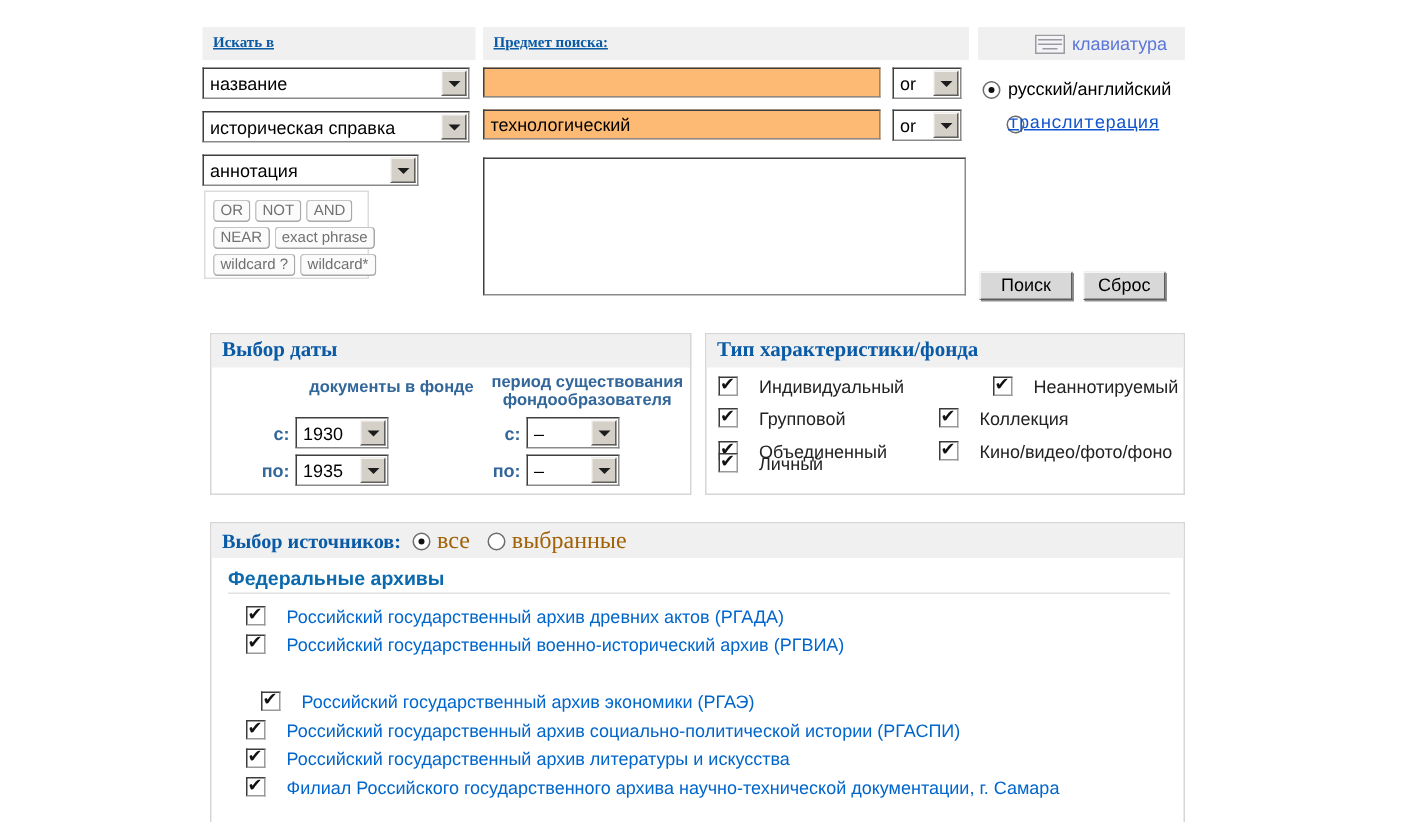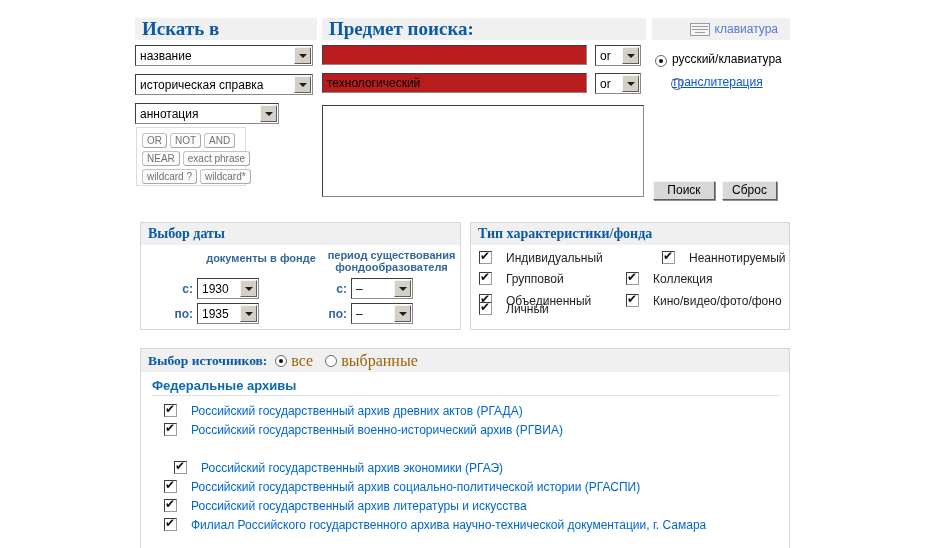--- a/index.html
+++ b/index.html
@@ -3,31 +3,31 @@
 <meta charset="utf-8">
 <style>
   html,body{margin:0;padding:0;background:#fff;}
   #page{position:relative;width:935px;height:548px;background:#fff;overflow:hidden;
         font-family:"Liberation Sans","DejaVu Sans",sans-serif;box-sizing:border-box;}
   #page *{box-sizing:border-box;}
   .abs{position:absolute;}
   
   .bar{background:#f0f0f0;height:22px;line-height:22px;}
   .shead{font-family:"Liberation Serif","DejaVu Serif",serif;font-weight:bold;color:#0a5aa6;}
-  .topbar{font-size:19px;padding-left:7px;}
+  .topbar{font-size:10px;padding-left:7px;text-decoration:underline;}
   
   .wsel{display:flex;align-items:stretch;background:#fff;height:21px;
         border:1px solid;border-color:#3f3f3f #8a8a8a #8a8a8a #3f3f3f;}
   .wval{flex:1;font-size:12px;color:#000;padding:3px 4px 0;white-space:nowrap;overflow:hidden;}
   .wbtn{width:17px;margin:1px;background:#d4d0c8;display:flex;align-items:center;justify-content:center;
         border:1px solid;border-color:#f5f4f2 #5f5e5b #5f5e5b #f5f4f2;cursor:default;}
   .tri{width:0;height:0;border-left:4px solid transparent;border-right:4px solid transparent;border-top:4px solid #1c1c1c;}
   
   .tin{position:absolute;height:20px;border:1px solid;border-color:#3f3f3f #8a8a8a #8a8a8a #3f3f3f;
-       font:12px "Liberation Sans","DejaVu Sans",sans-serif;padding:2px 4px;background:#b91c1c;outline:none;}
+       font:12px "Liberation Sans","DejaVu Sans",sans-serif;padding:2px 4px;background:#fdba74;outline:none;}
   .tarea{position:absolute;border:1px solid;border-color:#3f3f3f #8a8a8a #8a8a8a #3f3f3f;resize:none;
        font:12px "Liberation Sans","DejaVu Sans",sans-serif;padding:3px;background:#fff;outline:none;}
   
   .gbtn{position:absolute;height:19px;background:#d8d8d8;text-align:center;line-height:16px;
         border:1px solid;border-color:#f6f6f6 #5c5c5c #5c5c5c #f6f6f6;box-shadow:1px 1px 0 #8f8f8f;
         font-size:12px;color:#000;cursor:default;}
   
   .opbox{position:absolute;border:1px solid #dcdcdc;display:flex;flex-direction:column;gap:3px;padding:5px 0 0 5px;}
   .oprow{display:flex;gap:3px;}
   .opbtn{font-size:10px;color:#707070;background:#fbfbfb;border:1px solid #c4c4c4;
@@ -42,21 +42,21 @@
       border:1px solid #6b6b6b;cursor:default;}
   .rb.on::after{content:"";position:absolute;left:3px;top:3px;width:4px;height:4px;border-radius:50%;background:#111;}
   .chkrow{position:absolute;display:flex;align-items:center;gap:14px;height:15px;}
   .chklbl{font-size:12px;color:#222;white-space:nowrap;}
   .linklbl{font-size:12px;color:#0066cc;white-space:nowrap;}
   .smalllbl{position:absolute;font-size:11px;font-weight:bold;color:#336699;text-align:center;line-height:12px;}
   .fromto{position:absolute;font-size:12px;font-weight:bold;color:#336699;text-align:right;}
   .box{position:absolute;border:1px solid #d6d6d6;background:#fff;}
   .kbdlink{font-size:12px;color:#5b76d8;}
   .serifopt{font-family:"Liberation Serif","DejaVu Serif",serif;font-size:16px;color:#a16207;}
-  .underlink{font-size:12px;color:#1155cc;text-decoration:underline;}
+  .underlink{font-size:12px;color:#1155cc;text-decoration:underline;font-family:Liberation Mono, monospace;}
 </style>
 </head>
 <body>
 
 <div id="page">
 
   
   <div class="abs bar shead topbar" style="left:135px;top:18px;width:182px;">Искать в</div>
   <div class="abs bar shead topbar" style="left:322px;top:18px;width:324px;">Предмет поиска:</div>
   <div class="abs bar" style="left:652px;top:18px;width:138px;display:flex;justify-content:flex-end;align-items:center;gap:5px;padding-right:12px;">
@@ -122,21 +122,21 @@
   <div class="abs wsel" style="left:595px;top:73px;width:46px;">
     <span class="wval">or</span>
     <span class="wbtn">
         <i class="tri"></i>
       </span>
   </div>
   <textarea class="tarea" style="left: 322px; top: 105px; width: 322px; height: 92px;"></textarea>
 
   
   <span class="rb on abs" style="left:655px;top:53px;"></span>
-  <span class="abs" style="left:672px;top:52px;font-size:12px;color:#000;">русский/клавиатура</span>
+  <span class="abs" style="left:672px;top:52px;font-size:12px;color:#000;">русский/английский</span>
   <span class="rb abs" style="left:655px;top:76px;"></span>
   <span class="abs underlink" style="left:672px;top:75px;">транслитерация</span>
 
   
   <div class="gbtn" style="left:653px;top:181px;width:62px;">Поиск</div>
   <div class="gbtn" style="left:722px;top:181px;width:55px;">Сброс</div>
 
   
   <div class="box" style="left:140px;top:222px;width:321px;height:108px;">
     <div class="bar shead" style="font-size:14px;padding-left:7px;">Выбор даты</div>

